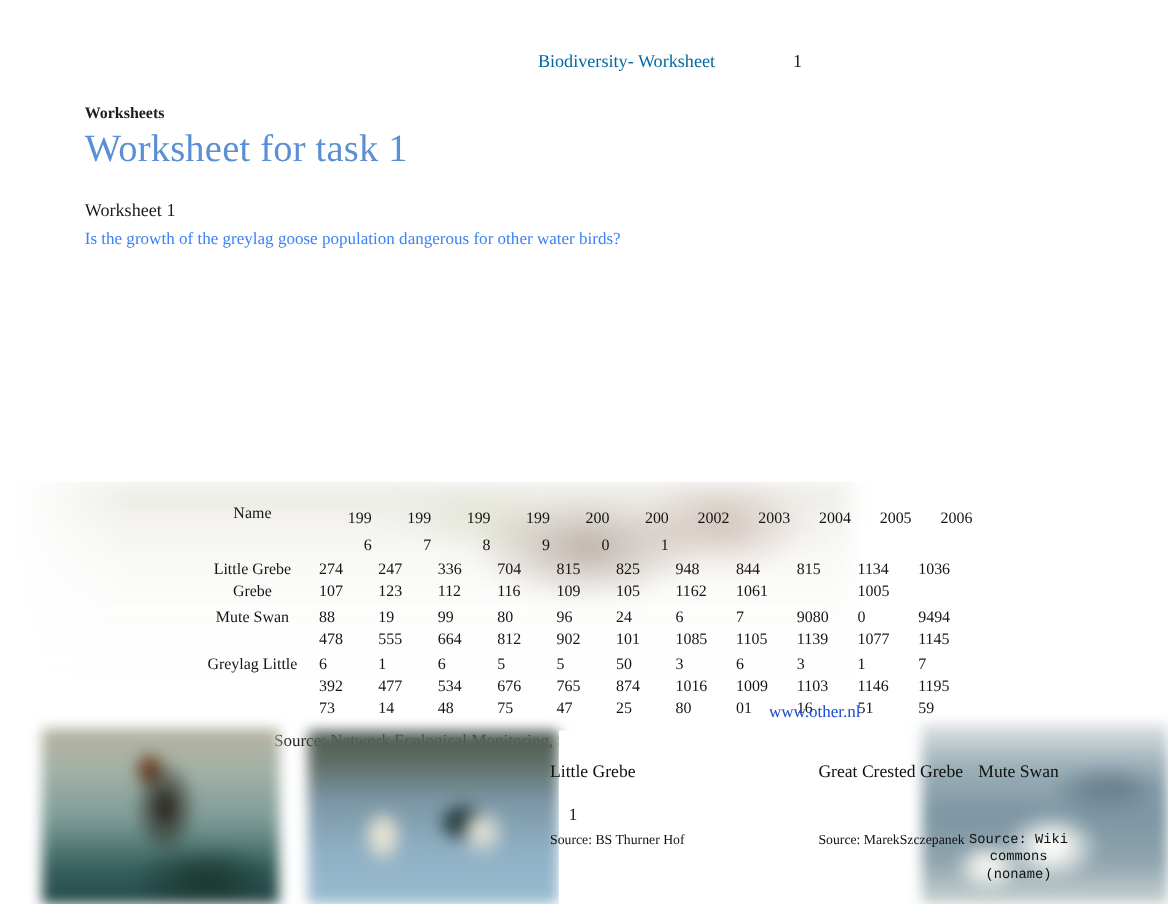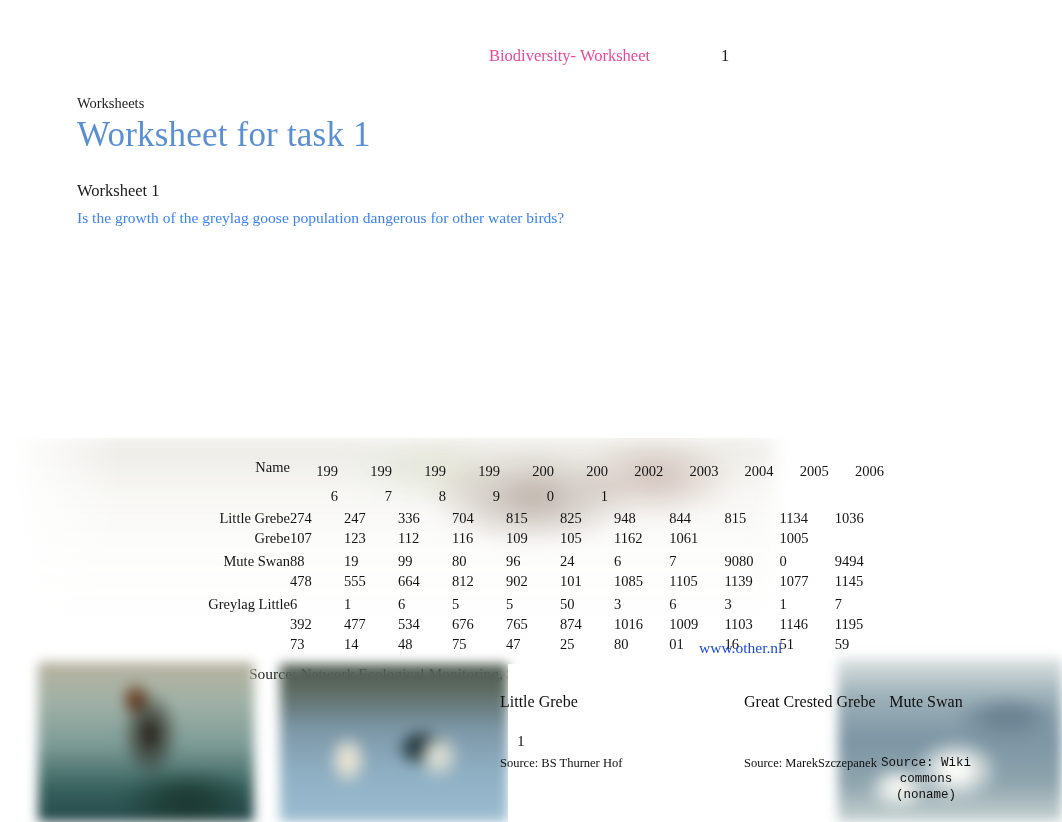--- a/index.html
+++ b/index.html
@@ -23,41 +23,42 @@
     left: 0;
     width: 1062px;
     height: 24px;
     display: flex;
     align-items: center;
   }
   .doc-header .hdr-title {
     position: absolute;
     left: 489px;
     font-size: 16.5px;
-    color: #ec4899;
+    color: #0369a1;
     white-space: nowrap;
   }
   .doc-header .hdr-page {
     position: absolute;
     left: 721px;
     font-size: 16.5px;
     color: #1c1c1c;
   }
 
   
   .title-block {
     position: absolute;
     left: 77px;
     top: 94px;
     width: 900px;
   }
   .breadcrumb {
     font-size: 14.5px;
     line-height: 19px;
     color: #1d1d1d;
+    font-weight: bold;
   }
   .page-title {
     font-size: 35px;
     line-height: 44px;
     color: #5b8fd4;
     font-weight: normal;
     margin: 0;
     letter-spacing: 0.2px;
   }
 
@@ -138,21 +139,21 @@
   table.bird-table th,
   table.bird-table td {
     border: none;
     padding: 0;
     font-weight: normal;
     vertical-align: top;
   }
   table.bird-table th.name-col,
   table.bird-table td.name-col {
     width: 135px;
-    text-align: right;
+    text-align: center;
     padding-left: 1px;
     margin-top: 48px;
   }
   table.bird-table th.yr,
   table.bird-table td.val {
     width: 53px;
     text-align: right;
     padding-right: 6px;
   }
   

